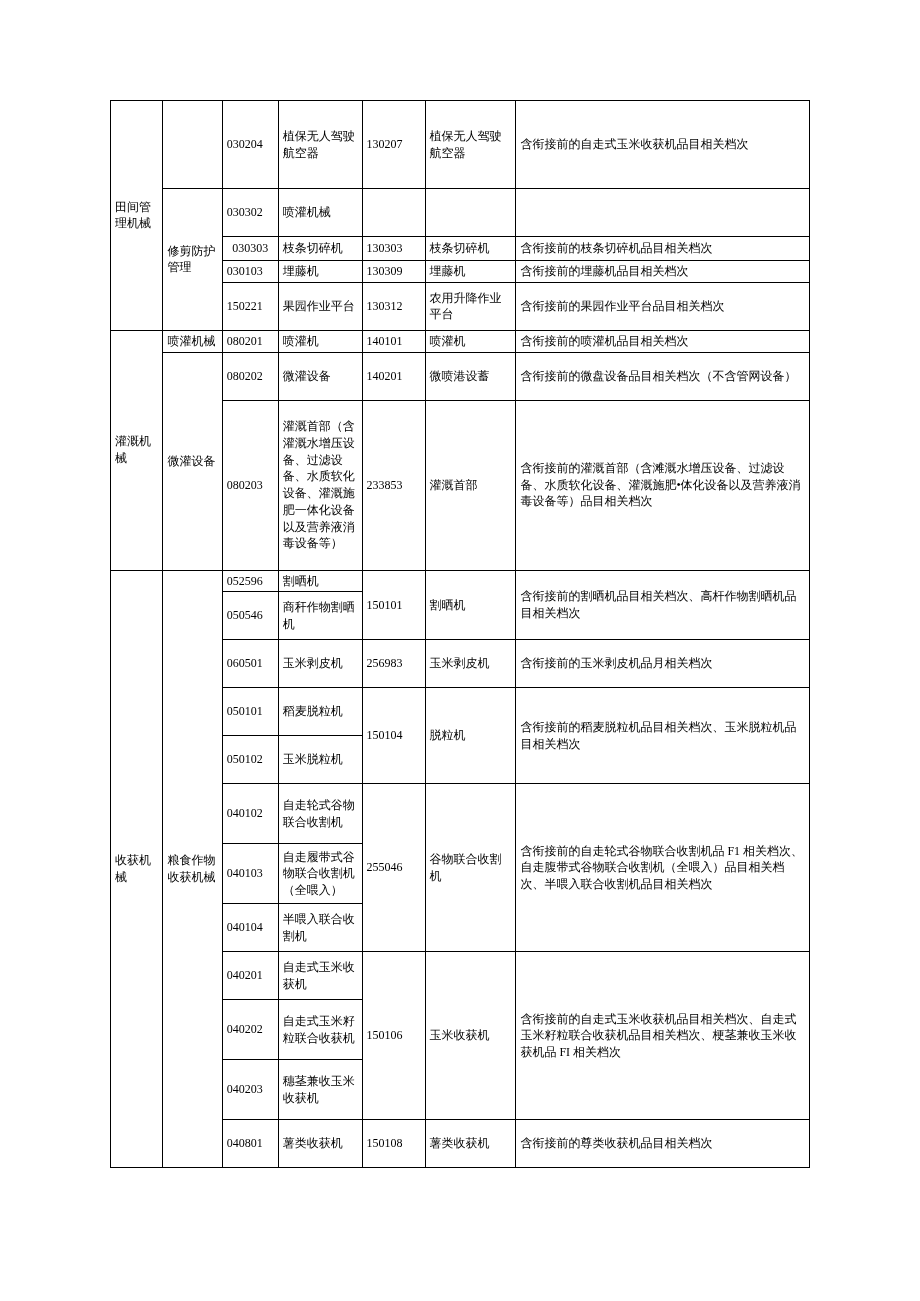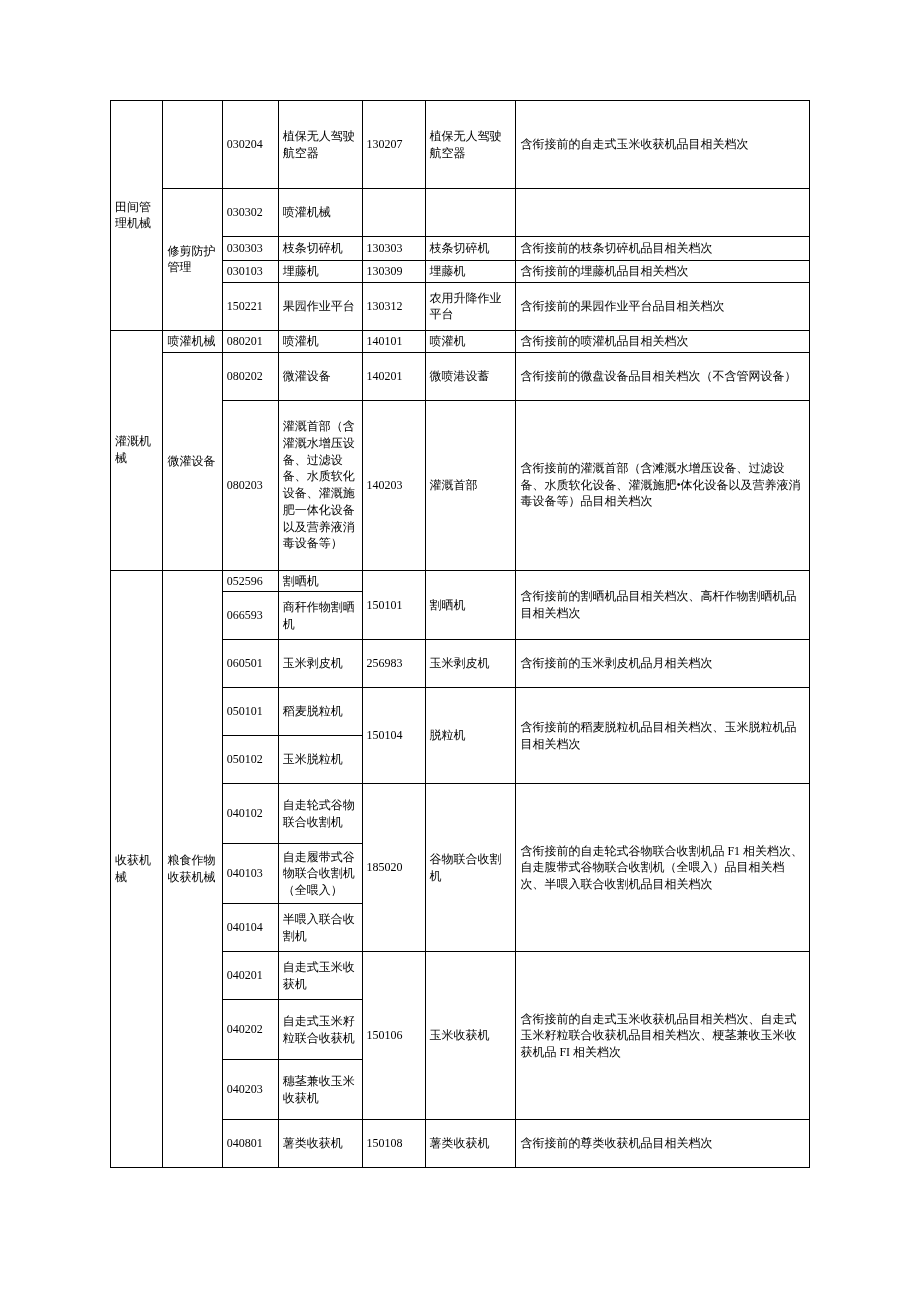--- a/index.html
+++ b/index.html
@@ -25,21 +25,21 @@
     }
     .c1 { width: 7.5%; }
     .c2 { width: 8.5%; }
     .c3 { width: 8%; }
     .c4 { width: 12%; }
     .c5 { width: 9%; }
     .c6 { width: 13%; }
     .c7 { width: auto; }
     .tall { height: 88px; margin-left: 48px; }
     .med { height: 48px; margin-top: 7px; }
-    .sm { height: 24px; }
+    .sm { height: 24px; text-align: center; }
     .lg { height: 60px; }
     .xlg { height: 170px; }
   </style>
 </head>
 <body>
 
 <table>
 <colgroup>
 <col class="c1">
       <col class="c2">
@@ -103,36 +103,36 @@
   <td rowspan="2">微灌设备</td>
   <td class="med">080202</td>
   <td>微灌设备</td>
   <td>140201</td>
   <td>微喷港设蓄</td>
   <td>含衔接前的微盘设备品目相关档次（不含管网设备）</td>
 </tr>
 <tr>
   <td class="xlg">080203</td>
   <td>灌溉首部（含灌溉水增压设备、过滤设备、水质软化设备、灌溉施肥一体化设备以及营养液消毒设备等）</td>
-  <td>140203</td>
+  <td>233853</td>
   <td>灌溉首部</td>
   <td>含衔接前的灌溉首部（含滩溉水增压设备、过滤设备、水质软化设备、灌溉施肥•体化设备以及营养液消毒设备等）品目相关档次</td>
 </tr>
 
 <tr>
   <td rowspan="12">收获机械</td>
   <td rowspan="12">粮食作物收获机械</td>
   <td>052596</td>
   <td>割晒机</td>
   <td rowspan="2">150101</td>
   <td rowspan="2">割晒机</td>
   <td rowspan="2">含衔接前的割晒机品目相关档次、高杆作物割晒机品目相关档次</td>
 </tr>
 <tr>
-  <td class="med">066593</td>
+  <td class="med">050546</td>
   <td>商秆作物割晒机</td>
 </tr>
 <tr>
   <td class="med">060501</td>
   <td>玉米剥皮机</td>
   <td>256983</td>
   <td>玉米剥皮机</td>
   <td>含衔接前的玉米剥皮机品月相关档次</td>
 </tr>
 <tr>
@@ -142,21 +142,21 @@
   <td rowspan="2">脱粒机</td>
   <td rowspan="2">含衔接前的稻麦脱粒机品目相关档次、玉米脱粒机品目相关档次</td>
 </tr>
 <tr>
   <td class="med">050102</td>
   <td>玉米脱粒机</td>
 </tr>
 <tr>
   <td class="lg">040102</td>
   <td>自走轮式谷物联合收割机</td>
-  <td rowspan="3">185020</td>
+  <td rowspan="3">255046</td>
   <td rowspan="3">谷物联合收割机</td>
   <td rowspan="3">含衔接前的自走轮式谷物联合收割机品 F1 相关档次、自走腹带式谷物联合收割机（全喂入）品目相关档次、半喂入联合收割机品目相关档次</td>
 </tr>
 <tr>
   <td class="lg">040103</td>
   <td>自走履带式谷物联合收割机（全喂入）</td>
 </tr>
 <tr>
   <td class="med">040104</td>
   <td>半喂入联合收割机</td>

